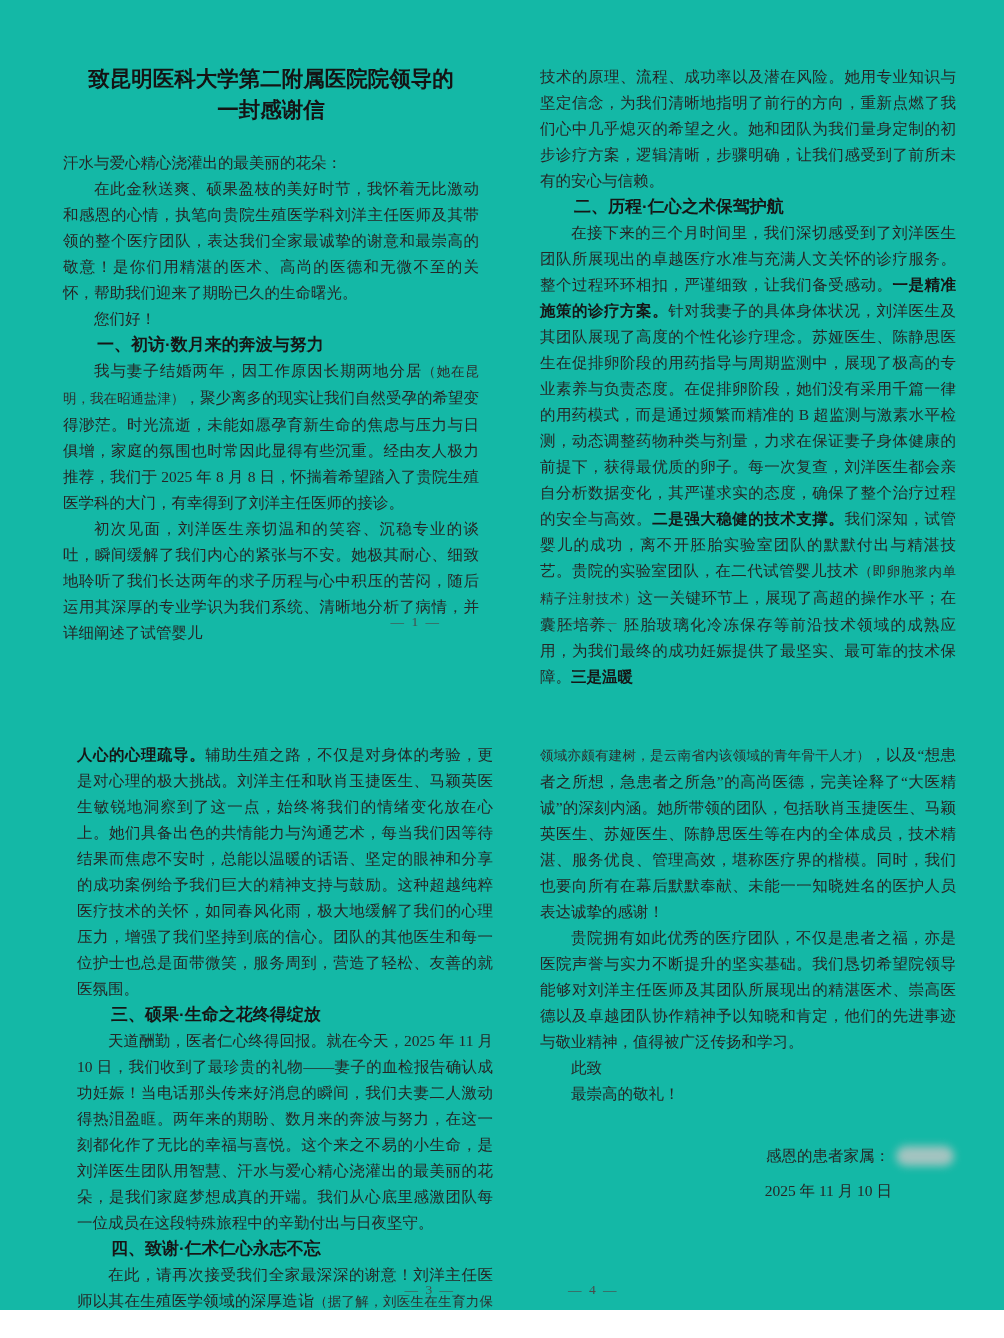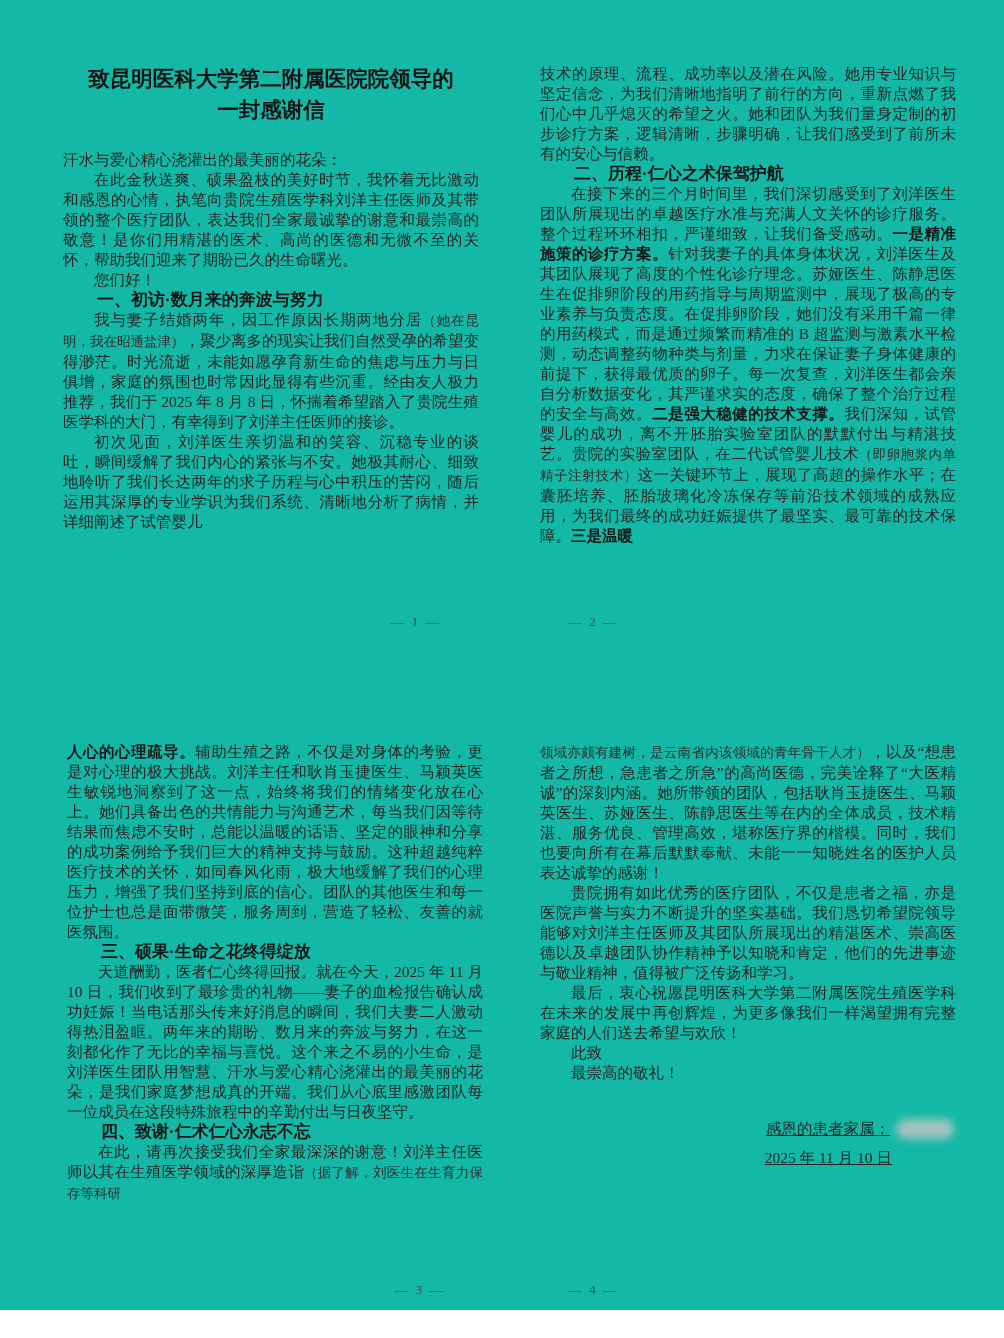--- a/index.html
+++ b/index.html
@@ -8,35 +8,35 @@
     width: 1004px;
     height: 1310px;
     background: #14b8a6;
     font-family: "Liberation Serif", serif;
     color: #262626;
     overflow: hidden;
   }
   .page { position: absolute; width: 416px; }
   #p1 { left: 63px;  top: 64px;  height: 566px; }
   #p2 { left: 540px; top: 64px;  height: 566px; }
-  #p3 { left: 67px;  top: 742px; height: 556px; }
+  #p3 { left: 77px;  top: 742px; height: 556px; }
   #p4 { left: 540px; top: 742px; height: 556px; }
 
   .doc-title {
     text-align: center;
     font-family: "Liberation Sans", sans-serif;
     font-weight: bold;
     font-size: 21.5px;
     line-height: 31px;
     color: #141414;
     margin-bottom: 24px;
   }
   .page-body {
     font-size: 15.5px;
-    line-height: 20px;
+    line-height: 26px;
     text-align: justify;
     text-justify: inter-character;
   }
   p.para { margin: 0; }
   p.para.indent { text-indent: 2em; }
   .heading {
     font-family: "Liberation Sans", sans-serif;
     font-weight: bold;
     font-size: 17px;
     color: #161616;
@@ -49,21 +49,21 @@
   .page-number {
     position: absolute;
     bottom: 0;
     font-size: 13.5px;
     color: #4a4a4a;
     letter-spacing: 2px;
   }
   .pn-right { right: 38px; }
   .pn-left  { left: 28px; }
 
-  .sig-block { margin-top: 36px; text-decoration: underline; }
+  .sig-block { margin-top: 36px; }
   .sig-line  { text-align: right; padding-right: 2px; }
   .redacted {
     display: inline-block;
     width: 58px;
     height: 20px;
     margin-left: 6px;
     vertical-align: -5px;
     background: #c7c7c7;
     border-radius: 10px;
     filter: blur(4px);
@@ -109,21 +109,20 @@
         <div class="heading">四、致谢·仁术仁心永志不忘</div>
         <p class="para indent"><span class="run">在此，请再次接受我们全家最深深的谢意！刘洋主任医师以其在生殖医学领域的深厚造诣</span><span class="run kai">（据了解，刘医生在生育力保存等科研</span></p>
       </div>
     <div class="page-number pn-right">— 3 —</div>
   </div>
 
   <div class="page" id="p4">
     <div class="page-body">
         <p class="para"><span class="run kai">领域亦颇有建树，是云南省内该领域的青年骨干人才）</span><span class="run">，以及“想患者之所想，急患者之所急”的高尚医德，完美诠释了“大医精诚”的深刻内涵。她所带领的团队，包括耿肖玉捷医生、马颖英医生、苏娅医生、陈静思医生等在内的全体成员，技术精湛、服务优良、管理高效，堪称医疗界的楷模。同时，我们也要向所有在幕后默默奉献、未能一一知晓姓名的医护人员表达诚挚的感谢！</span></p>
         <p class="para indent"><span class="run">贵院拥有如此优秀的医疗团队，不仅是患者之福，亦是医院声誉与实力不断提升的坚实基础。我们恳切希望院领导能够对刘洋主任医师及其团队所展现出的精湛医术、崇高医德以及卓越团队协作精神予以知晓和肯定，他们的先进事迹与敬业精神，值得被广泛传扬和学习。</span></p>
-        <p class="para indent"><span class="run">最后，衷心祝愿昆明医科大学第二附属医院生殖医学科在未来的发展中再创辉煌，为更多像我们一样渴望拥有完整家庭的人们送去希望与欢欣！</span></p>
         <p class="para indent"><span class="run">此致</span></p>
         <p class="para indent"><span class="run">最崇高的敬礼！</span></p>
         <div class="sig-block">
           <div class="sig-line"><span>感恩的患者家属：</span><span class="redacted"></span></div>
           <div class="sig-date">2025 年 11 月 10 日</div>
         </div>
       </div>
     <div class="page-number pn-left">— 4 —</div>
   </div>
 

